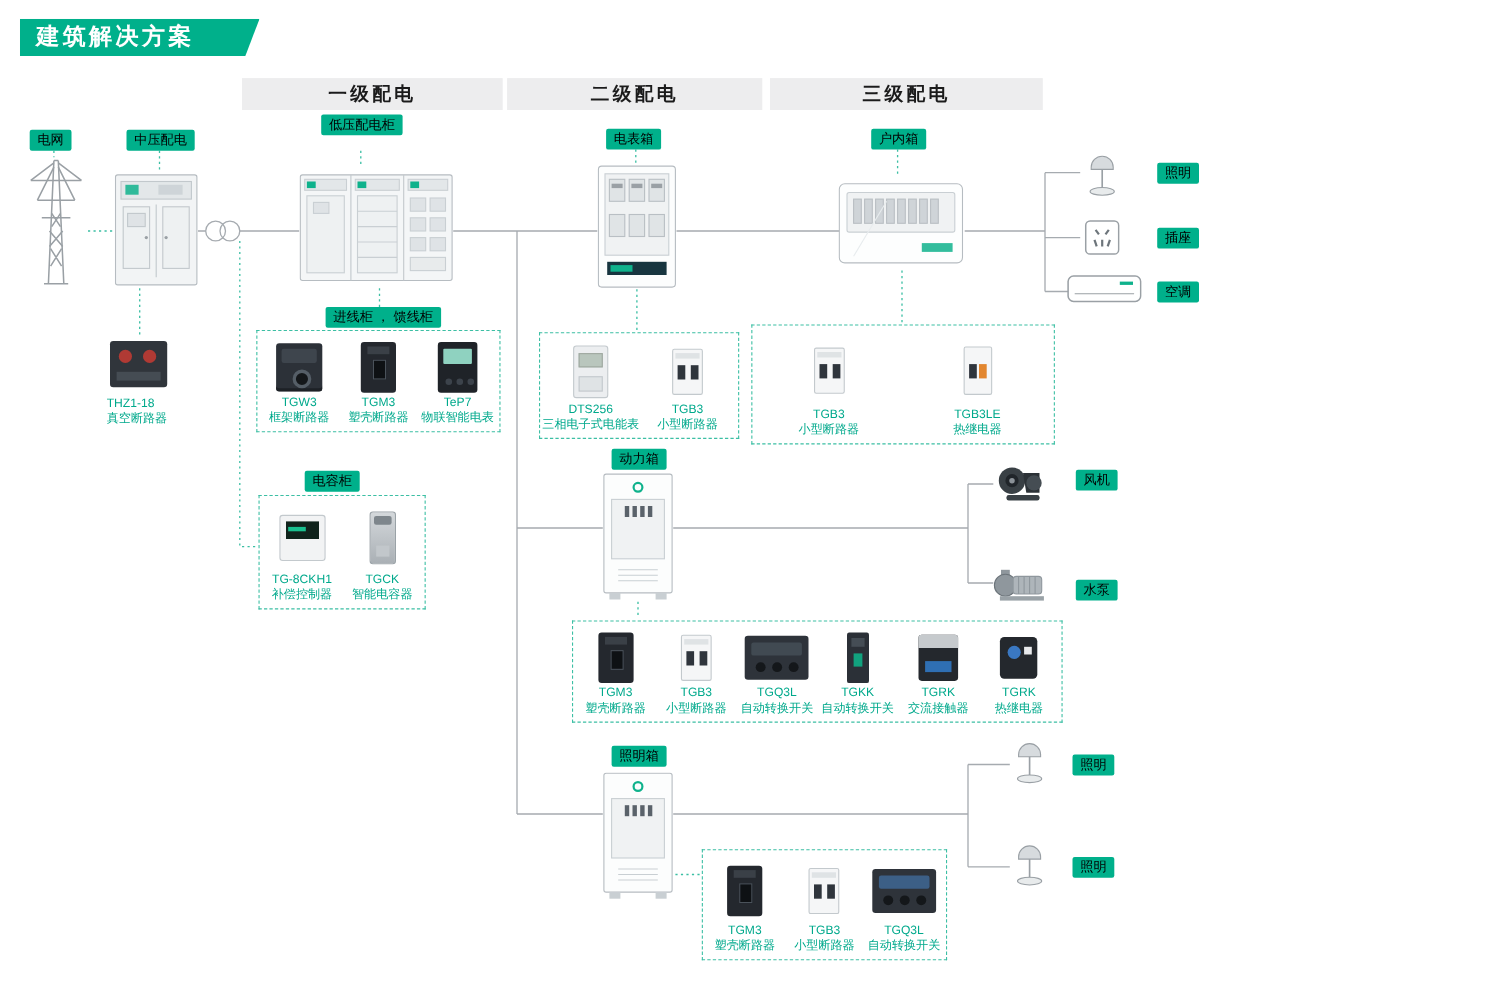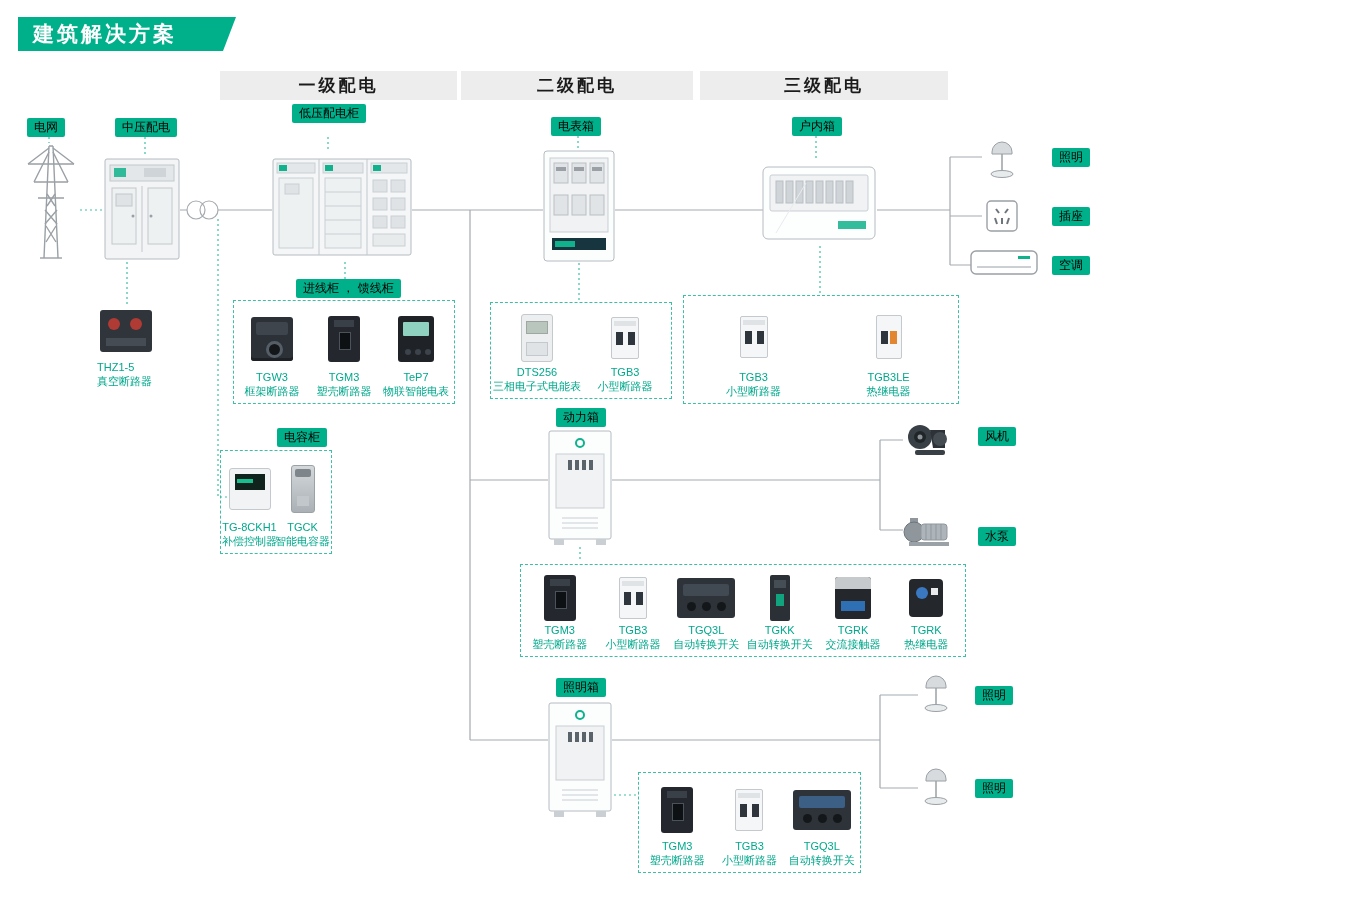--- a/index.html
+++ b/index.html
@@ -267,25 +267,25 @@
         <line x1="14" y1="88" x2="50" y2="88"></line>
         <line x1="14" y1="93" x2="50" y2="93"></line>
         <line x1="14" y1="98" x2="50" y2="98"></line>
       </g>
     <rect x="6" y="109" width="10" height="6" fill="#c9cfd3"></rect>
       <rect x="48" y="109" width="10" height="6" fill="#c9cfd3"></rect>
   </svg>
 
   <div class="abs dev dev-vcb" style="left:100px;top:310px"></div>
   <div class="abs caption-block" style="left:97px;top:360px">
-    <div class="pm">THZ1-5</div>
+    <div class="pm">THZ1-18</div>
     <div class="pd">真空断路器</div>
   </div>
 
-  <div class="abs group" style="left:233px;top:300px;width:222px;height:104px">
+  <div class="abs group" style="left:233px;top:300px;width:222px;height:93px">
     <div class="prod">
       <div class="devwrap">
           <div class="dev dev-acb"></div>
         </div>
       <div class="pm">TGW3</div>
       <div class="pd">框架断路器</div>
     </div>
     <div class="prod">
       <div class="devwrap">
           <div class="dev dev-mccb"></div>
@@ -295,21 +295,21 @@
     </div>
     <div class="prod">
       <div class="devwrap">
           <div class="dev dev-meter-dark"></div>
         </div>
       <div class="pm">TeP7</div>
       <div class="pd">物联智能电表</div>
     </div>
   </div>
 
-  <div class="abs group" style="left:220px;top:450px;width:112px;height:104px">
+  <div class="abs group" style="left:235px;top:450px;width:152px;height:104px">
     <div class="prod">
       <div class="devwrap">
           <div class="dev dev-panel"></div>
         </div>
       <div class="pm">TG-8CKH1</div>
       <div class="pd">补偿控制器</div>
     </div>
     <div class="prod">
       <div class="devwrap">
           <div class="dev dev-cap"></div>

